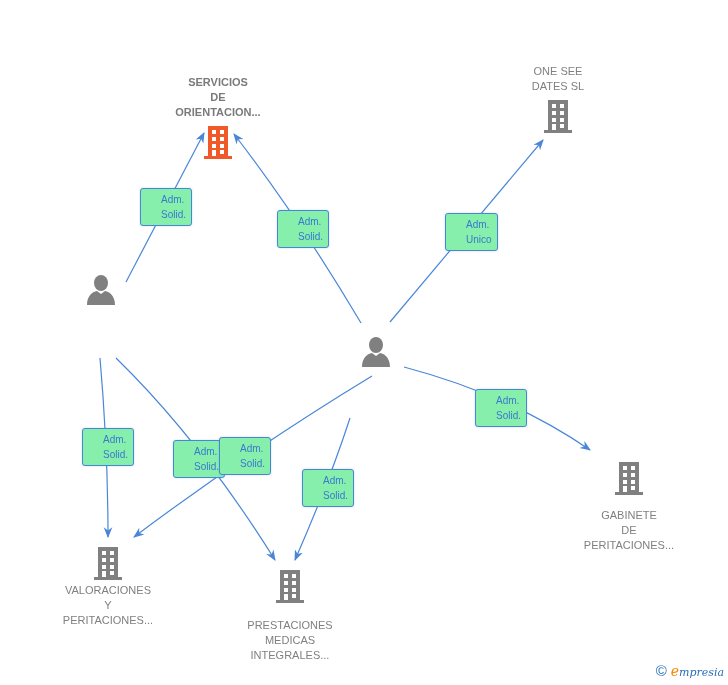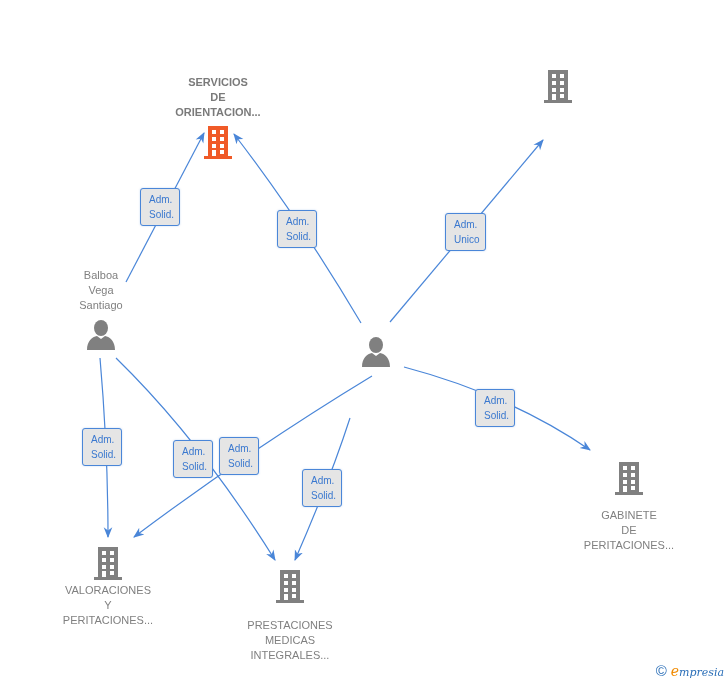--- a/index.html
+++ b/index.html
@@ -4,22 +4,22 @@
 <style>
   html, body { margin: 0; padding: 0; background: #ffffff; }
   body { width: 728px; height: 685px; position: relative; overflow: hidden;
          font-family: "Liberation Sans", sans-serif; }
   #graph { position: absolute; left: 0; top: 0; width: 728px; height: 685px; }
   .node { position: absolute; text-align: center; color: #808080; font-size: 11px; line-height: 15px; }
   .node .label { display: block; white-space: pre-line; }
   .company .label { font-weight: normal; }
   .company.main .label { font-weight: bold; color: #7a7a7a; }
   .icon-wrap { display: block; margin: 0 auto; }
-  .role { position: absolute; background: #e5e5e5; border: 1px solid #4a86d8; border-radius: 3px;
-          color: #3a78cf; font-size: 10px; line-height: 15px; padding: 3px 5px 3px 8px;
+  .role { position: absolute; background: #86efac; border: 1px solid #4a86d8; border-radius: 3px;
+          color: #3a78cf; font-size: 10px; line-height: 15px; padding: 3px 5px 3px 20px;
           box-shadow: 0 0 2px rgba(74,134,216,0.35); white-space: pre-line; text-align: left; }
   .footer { position: absolute; right: 4px; bottom: 6px; font-size: 11px; color: #2b6fb8; display: flex; align-items: center; gap: 4px; }
   .footer .copy { font-size: 15px; color: #2b6fb8; }
   .footer .brand { font-family: "DejaVu Serif", serif; font-style: italic; color: #2b6fb8; font-size: 11px; }
   .footer .brand .e { color: #f08a00; font-size: 14px; }
 </style>
 </head>
 <body>
 
 <svg id="graph" viewBox="0 0 728 685">
@@ -54,40 +54,39 @@
         <rect x="18" y="13" width="4" height="4"></rect>
       <rect x="10" y="20" width="4" height="4"></rect>
         <rect x="18" y="20" width="4" height="4"></rect>
       <rect x="10" y="26" width="4" height="6"></rect>
         <rect x="18" y="26" width="4" height="4"></rect>
     </g>
   </svg>
 </div>
 
 <div class="node company" style="left:508px; top:64px; width:100px;">
+  <span class="label">ONE SEE
+DATES  SL</span>
   <svg class="icon-wrap" width="32" height="36" viewBox="0 0 32 36" style="margin-top:4px;">
     <rect x="6" y="2" width="20" height="31" fill="#808080"></rect>
     <rect x="2" y="32" width="28" height="3" fill="#808080"></rect>
     <g fill="#fff">
       <rect x="10" y="6" width="4" height="4"></rect>
         <rect x="18" y="6" width="4" height="4"></rect>
       <rect x="10" y="13" width="4" height="4"></rect>
         <rect x="18" y="13" width="4" height="4"></rect>
       <rect x="10" y="20" width="4" height="4"></rect>
         <rect x="18" y="20" width="4" height="4"></rect>
       <rect x="10" y="26" width="4" height="6"></rect>
         <rect x="18" y="26" width="4" height="4"></rect>
     </g>
   </svg>
 </div>
 
 <div class="node person" style="left:56px; top:268px; width:90px;">
-  <span class="label">Balboa
-Vega
-Santiago</span>
   <svg class="icon-wrap" width="30" height="32" viewBox="0 0 30 32" style="margin-top:6px;">
     <ellipse cx="15" cy="9" rx="7" ry="8" fill="#808080"></ellipse>
     <path d="M1,31 C1,22 6,18 11,17 L15,20 L19,17 C24,18 29,22 29,31 Z" fill="#808080"></path>
   </svg>
 </div>
 
 <div class="node person" style="left:331px; top:336px; width:90px;">
   <svg class="icon-wrap" width="30" height="32" viewBox="0 0 30 32">
     <ellipse cx="15" cy="9" rx="7" ry="8" fill="#808080"></ellipse>
     <path d="M1,31 C1,22 6,18 11,17 L15,20 L19,17 C24,18 29,22 29,31 Z" fill="#808080"></path>

